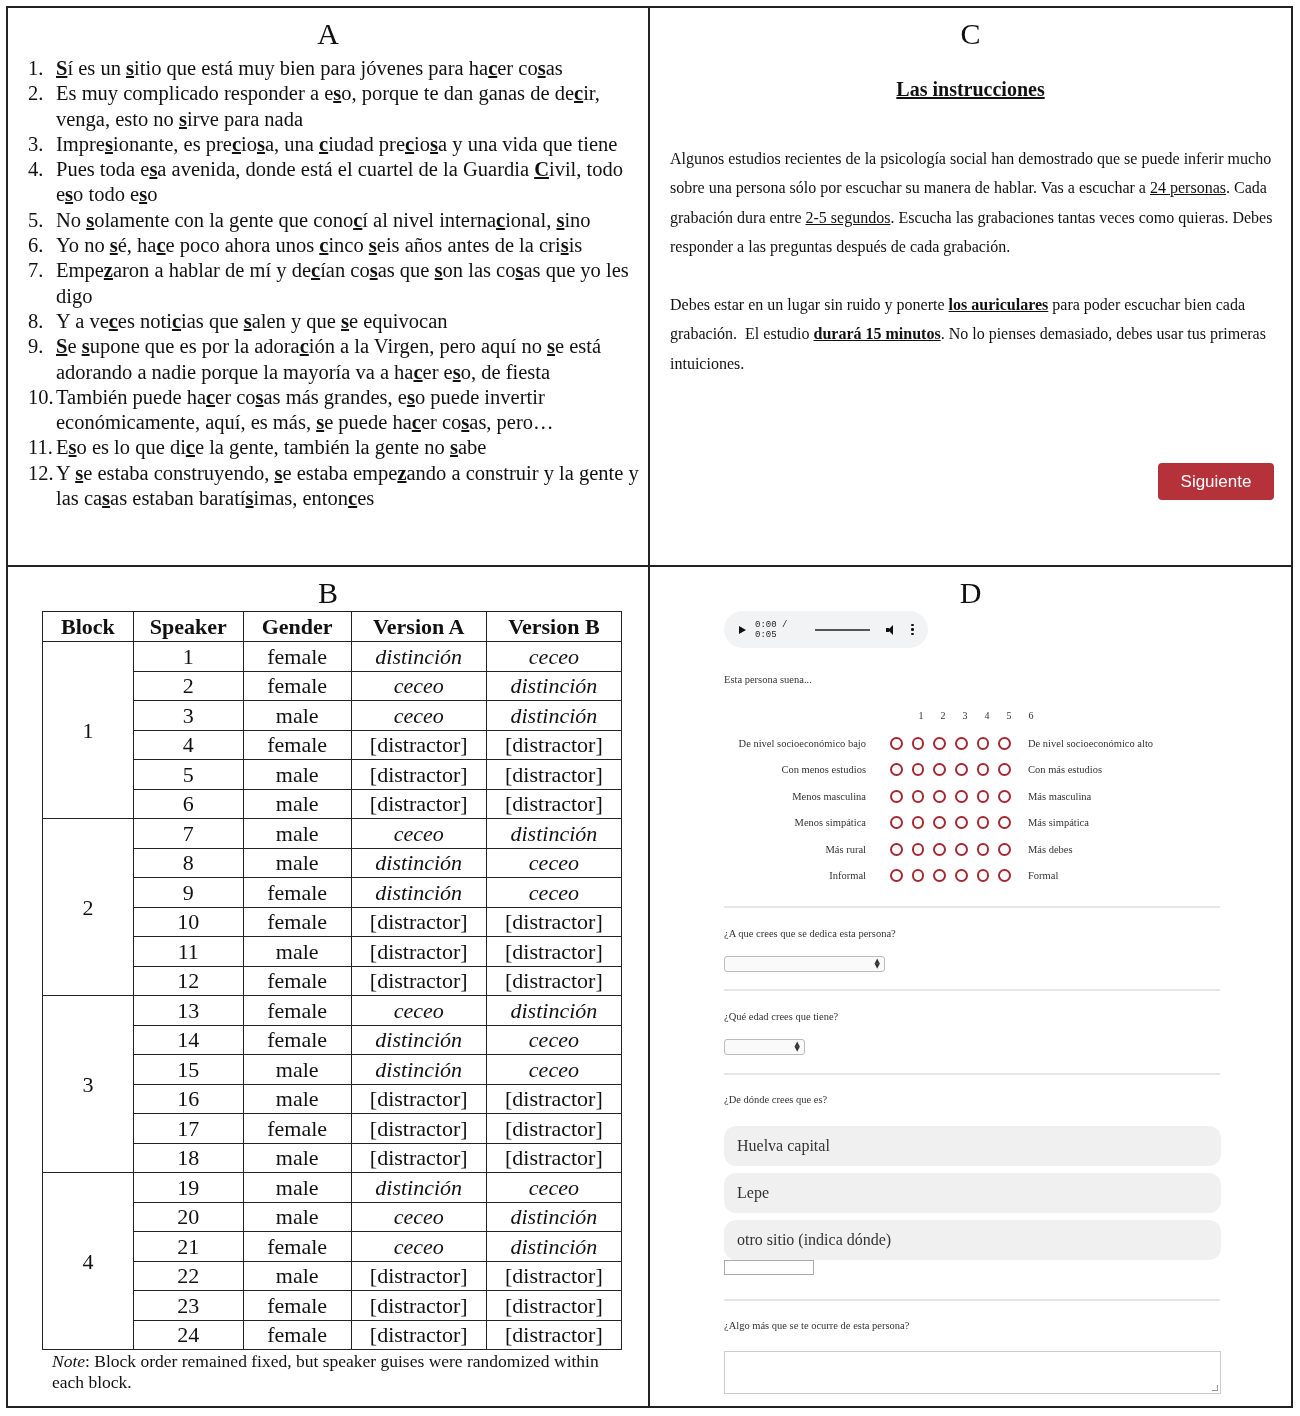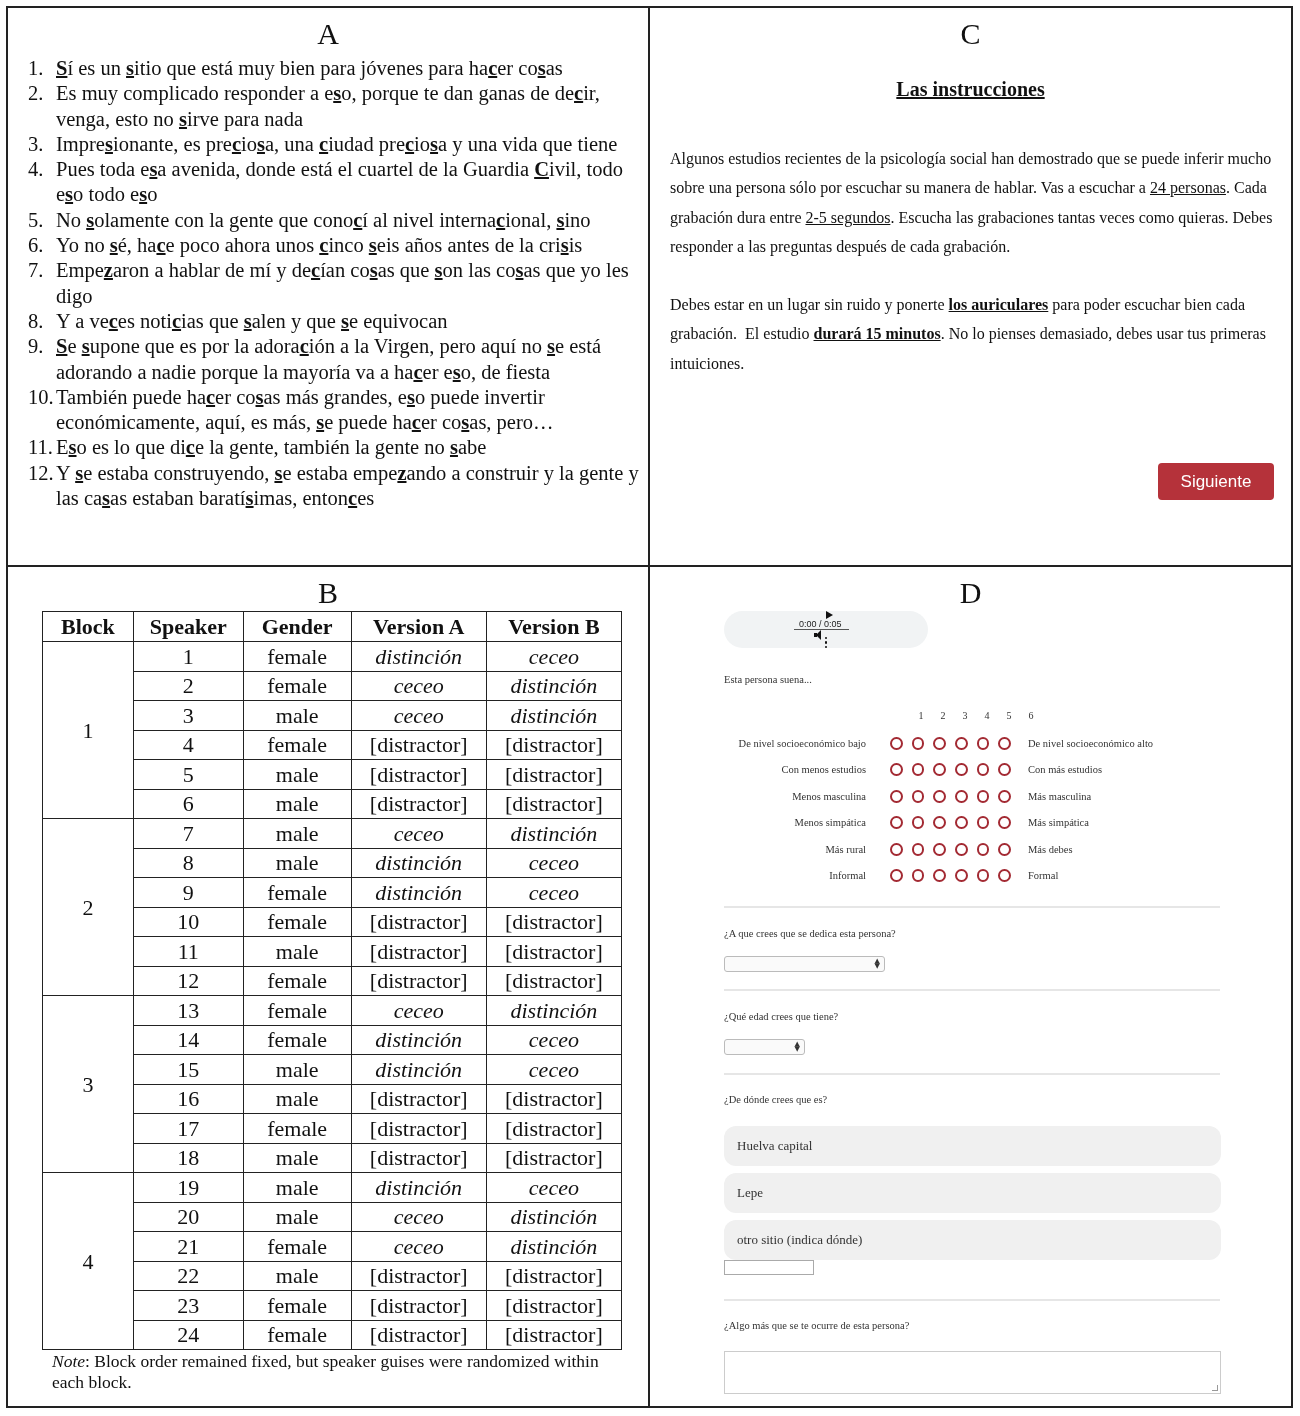--- a/index.html
+++ b/index.html
@@ -40,21 +40,21 @@
   table.tb col.c1 { width: 90px; }
   table.tb col.c2 { width: 109px; }
   table.tb col.c3 { width: 107px; }
   table.tb col.c4 { width: 134px; }
   table.tb col.c5 { width: 134px; }
   .note { position: absolute; left: 44px; top: 784px; width: 560px; font-size: 17.5px; line-height: 21px; }
   .note i { font-style: italic; }
 
   
   #panelD { left: 650px; top: 567px; width: 641px; height: 840px; }
-  .audio { position: absolute; left: 74px; top: 44px; width: 204px; height: 37px; border-radius: 19px; background: #f1f3f4; display: flex; align-items: center; font-family: Liberation Sans, sans-serif; font-size: 9px; color: #222; flex-direction: column; }
+  .audio { position: absolute; left: 74px; top: 44px; width: 204px; height: 37px; border-radius: 19px; background: #f1f3f4; display: flex; align-items: center; font-family: Liberation Mono, monospace; font-size: 9px; color: #222; }
   .audio .play { width: 0; height: 0; border-top: 4.5px solid transparent; border-bottom: 4.5px solid transparent; border-left: 7px solid #111; margin-left: 15px; margin-right: 9px; }
   .audio .time { width: 54px; }
   .audio .bar { width: 55px; height: 2px; background: #555; margin-left: 6px; margin-right: 16px; }
   .audio .vol { width: 12px; height: 10px; position: relative; margin-right: 13px; }
   .audio .vol::before { content: ""; position: absolute; left: 0; top: 3px; width: 3px; height: 4px; background: #111; }
   .audio .vol::after { content: ""; position: absolute; left: 2px; top: 0; border-top: 5px solid transparent; border-bottom: 5px solid transparent; border-right: 5px solid #111; }
   .audio .more { width: 3px; display: flex; flex-direction: column; gap: 2px; }
   .audio .more span { width: 2.5px; height: 2.5px; background: #111; border-radius: 50%; display: block; }
 
   .d-label { position: absolute; left: 74px; font-size: 10.5px; color: #333; }
@@ -62,21 +62,21 @@
   .scale-head span { width: 22px; text-align: center; }
   .scale-row { position: absolute; left: 0; width: 641px; height: 18px; display: flex; align-items: center; font-size: 10.5px; color: #333; }
   .scale-row .left { width: 238px; text-align: right; padding-right: 22px; }
   .scale-row .radios { display: flex; width: 132px; padding-left: 2px; }
   .scale-row .radio { width: 13px; height: 13px; border: 2px solid #a32a33; border-radius: 50%; margin-right: 9px; cursor: pointer; }
   .scale-row .right { padding-left: 8px; }
 
   .sep { position: absolute; left: 74px; width: 496px; height: 2px; background: #e6e6e6; }
   .select { position: absolute; left: 74px; height: 16px; border: 1px solid #bbb; border-radius: 3px; background: #fafafa; }
   .select .arrows { position: absolute; right: 4px; top: 2px; font-size: 7px; line-height: 5px; color: #333; font-family: "DejaVu Sans", sans-serif; }
-  .option { position: absolute; left: 74px; width: 497px; height: 40px; background: #f0f0f0; border-radius: 12px; font-size: 13px; color: #333; padding-left: 13px; line-height: 40px; cursor: pointer; }
+  .option { position: absolute; left: 74px; width: 497px; height: 40px; background: #f0f0f0; border-radius: 12px; font-size: 16px; color: #333; padding-left: 13px; line-height: 40px; cursor: pointer; }
   .textfield { position: absolute; left: 74px; width: 90px; height: 15px; border: 1px solid #aaa; background: #fff; }
   .textarea { position: absolute; left: 74px; width: 497px; height: 43px; border: 1.5px solid #ccc; background: #fff; }
   .textarea::after { content: ""; position: absolute; right: 2px; bottom: 2px; width: 5px; height: 5px; border-right: 1px solid #999; border-bottom: 1px solid #999; }
 </style>
 </head>
 <body>
 
 <div class="frame"></div>
 <div class="vline"></div>
 <div class="hline"></div>

